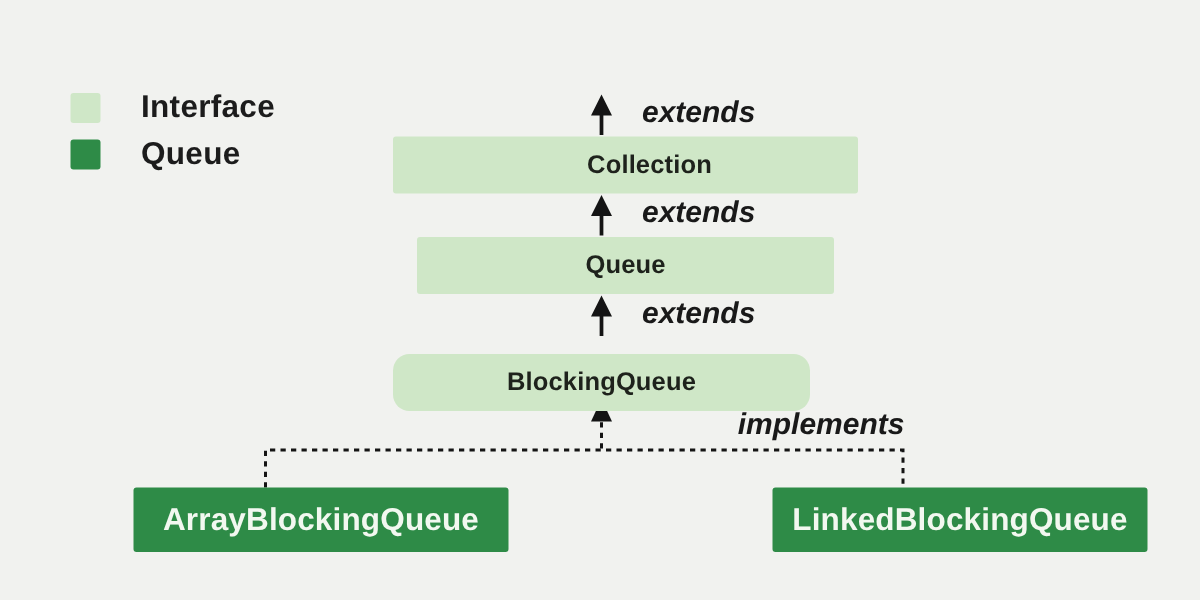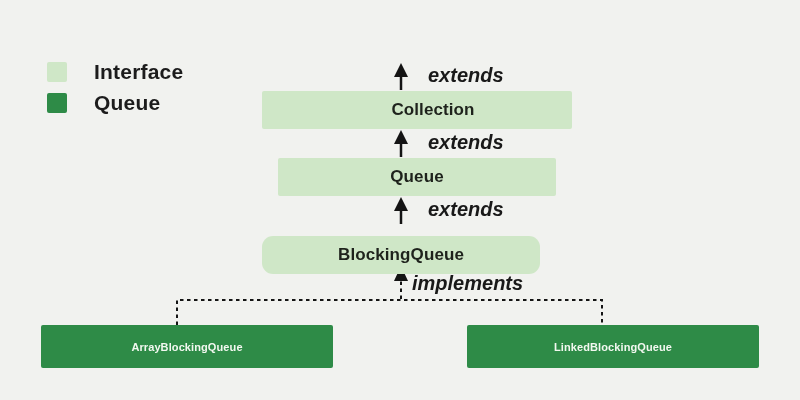--- a/index.html
+++ b/index.html
@@ -28,22 +28,22 @@
     justify-content: center;
     font-weight: 700;
     border-radius: 2px;
     letter-spacing: 0.1px;
   }
   .iface {
     left: 262px; width: 278px; height: 38px;
     background: #cfe7c7; color: #1e221c; font-size: 17px;
   }
   .cls {
-    top: 325px; width: 292px; height: 43px;
-    background: #2e8b47; color: #f2f8f0; font-size: 11px;
+    top: 325px; width: 250px; height: 43px;
+    background: #2e8b47; color: #f2f8f0; font-size: 21px; margin-left: 48px;
   }
   #node-iterable      { top: 24px; }
   #node-collection    { top: 91px; padding-left: 32px; }
   #node-queue         { top: 158px; margin-left: 16px; }
   #node-blockingqueue { top: 236px; border-radius: 11px; }
   #node-abq { left: 41px; }
   #node-lbq { left: 467px; }
 
   
   svg.connectors { position: absolute; left: 0; top: 0; pointer-events: none; }
@@ -53,21 +53,21 @@
     position: absolute;
     font-style: italic;
     font-weight: 700;
     font-size: 20px;
     line-height: 21px;
     color: #191919;
   }
   #label-extends-1 { left: 428px; top: 65px; }
   #label-extends-2 { left: 428px; top: 132px; }
   #label-extends-3 { left: 428px; top: 199px; }
-  #label-implements { left: 412px; top: 273px; width: 175px; text-align: left; }
+  #label-implements { left: 428px; top: 273px; width: 175px; text-align: right; }
 </style>
 </head>
 <body>
 
 <div class="stage">
 
   <div class="legend">
     <div class="legend-row">
       <span class="swatch swatch-interface"></span>
       <span class="legend-label">Interface</span>

